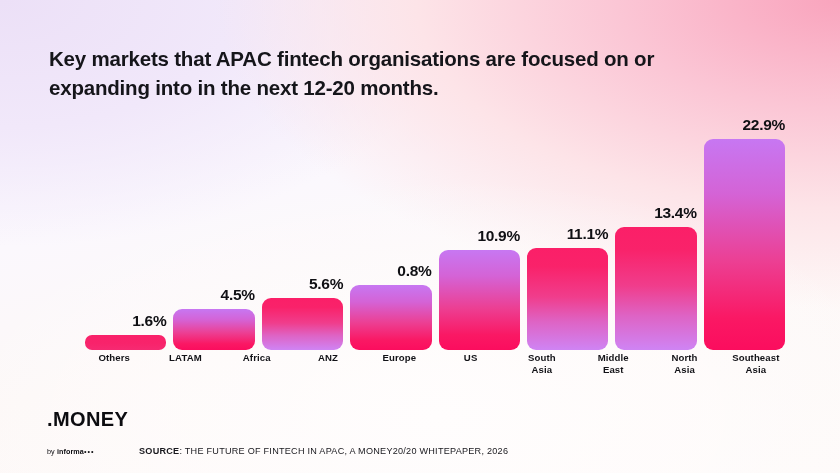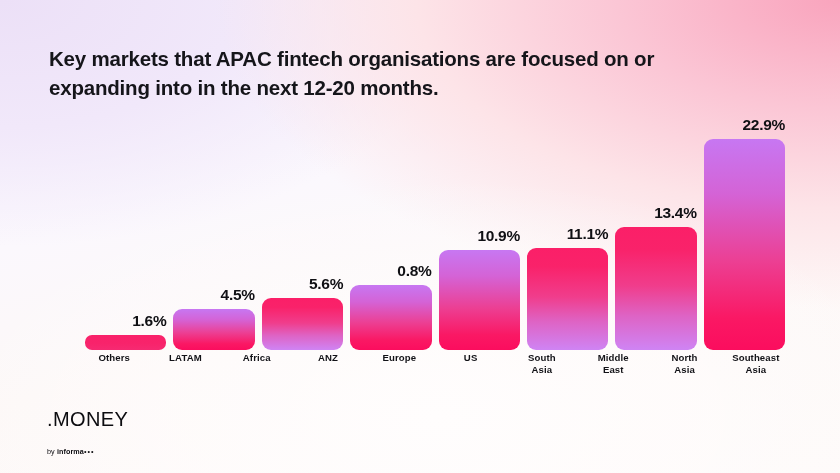--- a/index.html
+++ b/index.html
@@ -122,21 +122,21 @@
     z-index:6;
   }
 
   .logo {
     position:absolute;
     left:47px; top:6px;
     color:#0c0c10;
   }
   .logo-line1 {
     font-size:20px;
-    font-weight:400;
+    font-weight:700;
     letter-spacing:0.4px;
     line-height:1.08;
     white-space:nowrap;
   }
   .logo-dot { font-size:20px; }
   .logo-line2 {
     font-size:20px;
     font-weight:700;
     letter-spacing:0.4px;
     line-height:1.08;
@@ -243,14 +243,17 @@
     </div>
   </div>
 
 <div class="footer">
 
   <div class="logo">
     <div class="logo-line1"><span class="logo-dot">.</span><span>MONEY</span></div>
     <div class="logo-byline"><span>by </span><b>informa</b><span class="logo-dots">•••</span></div>
   </div>
 
+  <div class="source">
+    <span class="src-key">SOURCE</span><span>: THE FUTURE OF FINTECH IN APAC, A MONEY20/20 WHITEPAPER, 2026</span>
+  </div>
 
 </div>
 
 </body></html>

